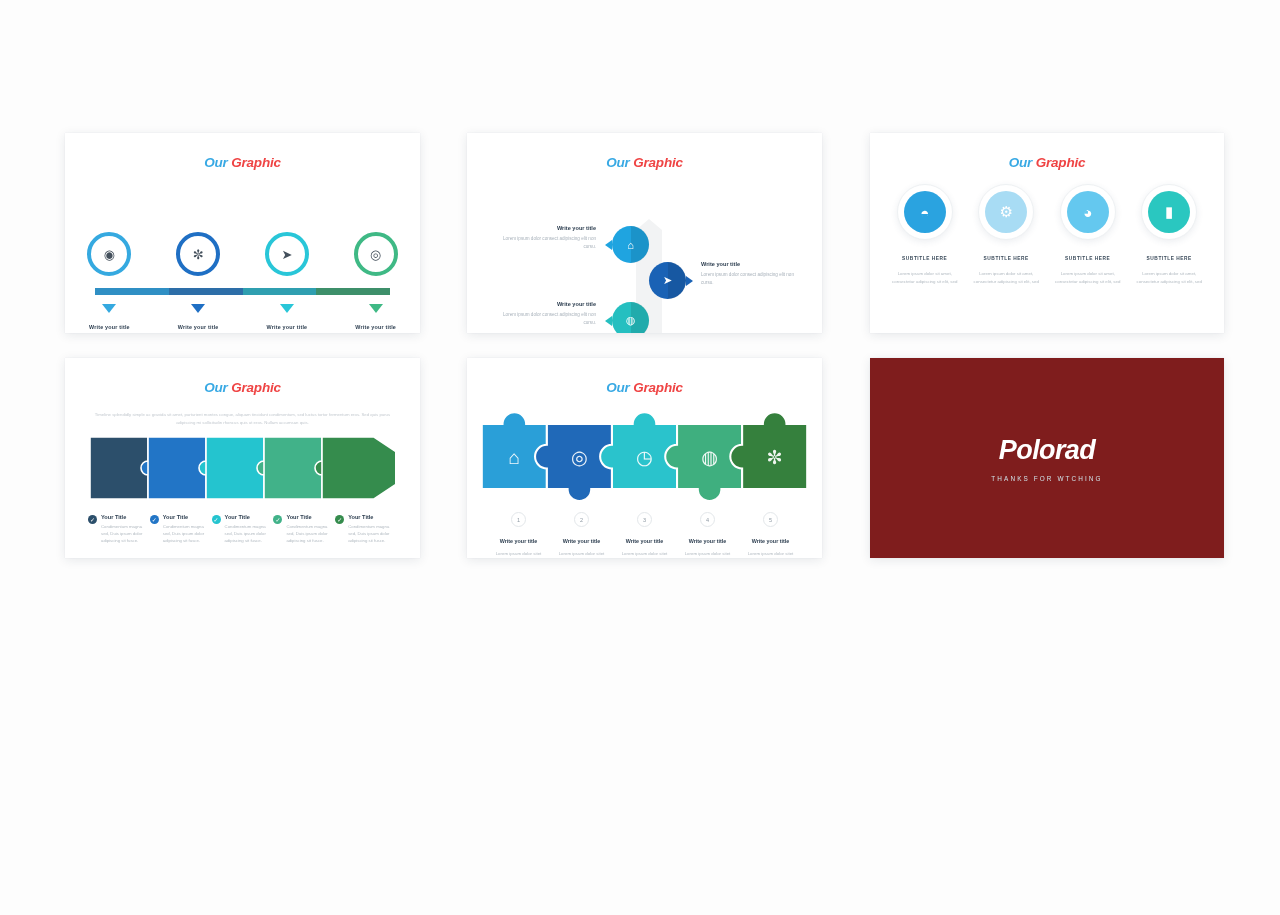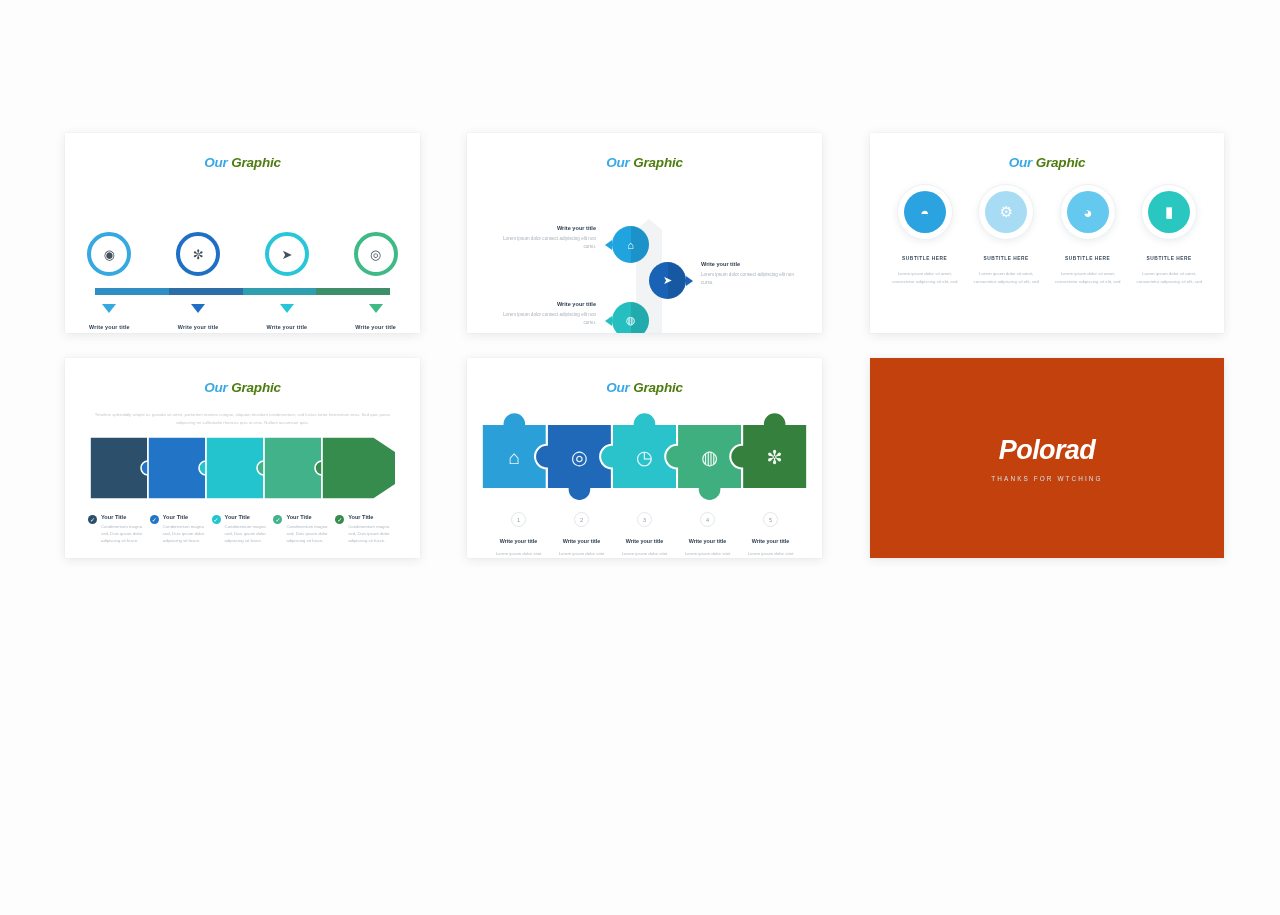--- a/index.html
+++ b/index.html
@@ -16,34 +16,34 @@
     background: #ffffff;
     box-shadow: 0 2px 10px rgba(30,50,70,0.10), 0 0 1px rgba(30,50,70,0.10);
     overflow: hidden;
   }
   
   .s1 { left: 65px;  top: 133px; width: 355px; height: 200px; }
   .s2 { left: 467px; top: 133px; width: 355px; height: 200px; }
   .s3 { left: 870px; top: 133px; width: 354px; height: 200px; }
   .s4 { left: 65px;  top: 358px; width: 355px; height: 200px; }
   .s5 { left: 467px; top: 358px; width: 355px; height: 200px; }
-  .s6 { left: 870px; top: 358px; width: 354px; height: 200px; background: #c2410c; }
+  .s6 { left: 870px; top: 358px; width: 354px; height: 200px; background: #7f1d1d; }
 
   
   .sl-title {
     text-align: center;
     font-size: 13.5px;
     font-style: italic;
     font-weight: bold;
     letter-spacing: -0.2px;
     margin-top: 22px;
     white-space: nowrap;
   }
   .sl-title .w1 { color: #38a9e4; }
-  .sl-title .w2 { color: #4d7c0f; }
+  .sl-title .w2 { color: #ef4444; }
 
   
   .s1-stage { position: relative; margin-top: 12px; height: 140px; }
   .s1-bar {
     position: absolute; left: 30px; right: 30px; top: 106px; height: 7px;
     display: flex;
   }
   .s1-bar i { flex: 1; display: block; height: 100%; }
   .s1-rings { position: absolute; left: 0; right: 0; top: 50px; display: flex; }
   .s1-col { flex: 1; display: flex; flex-direction: column; align-items: center; }

